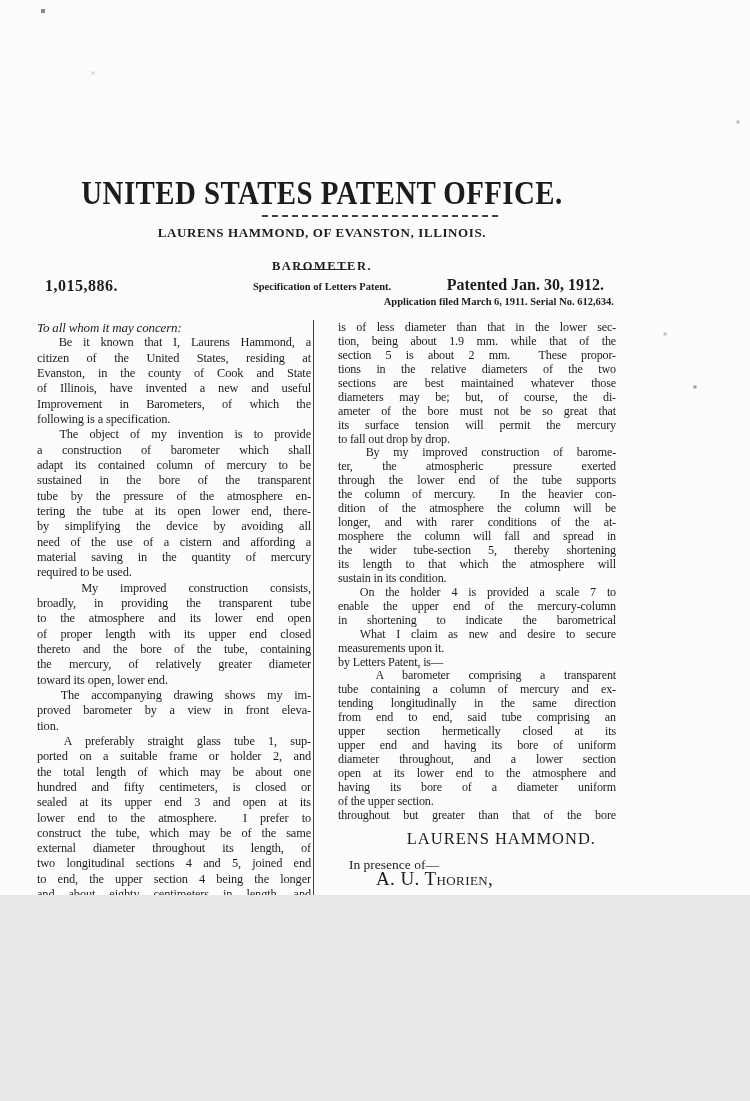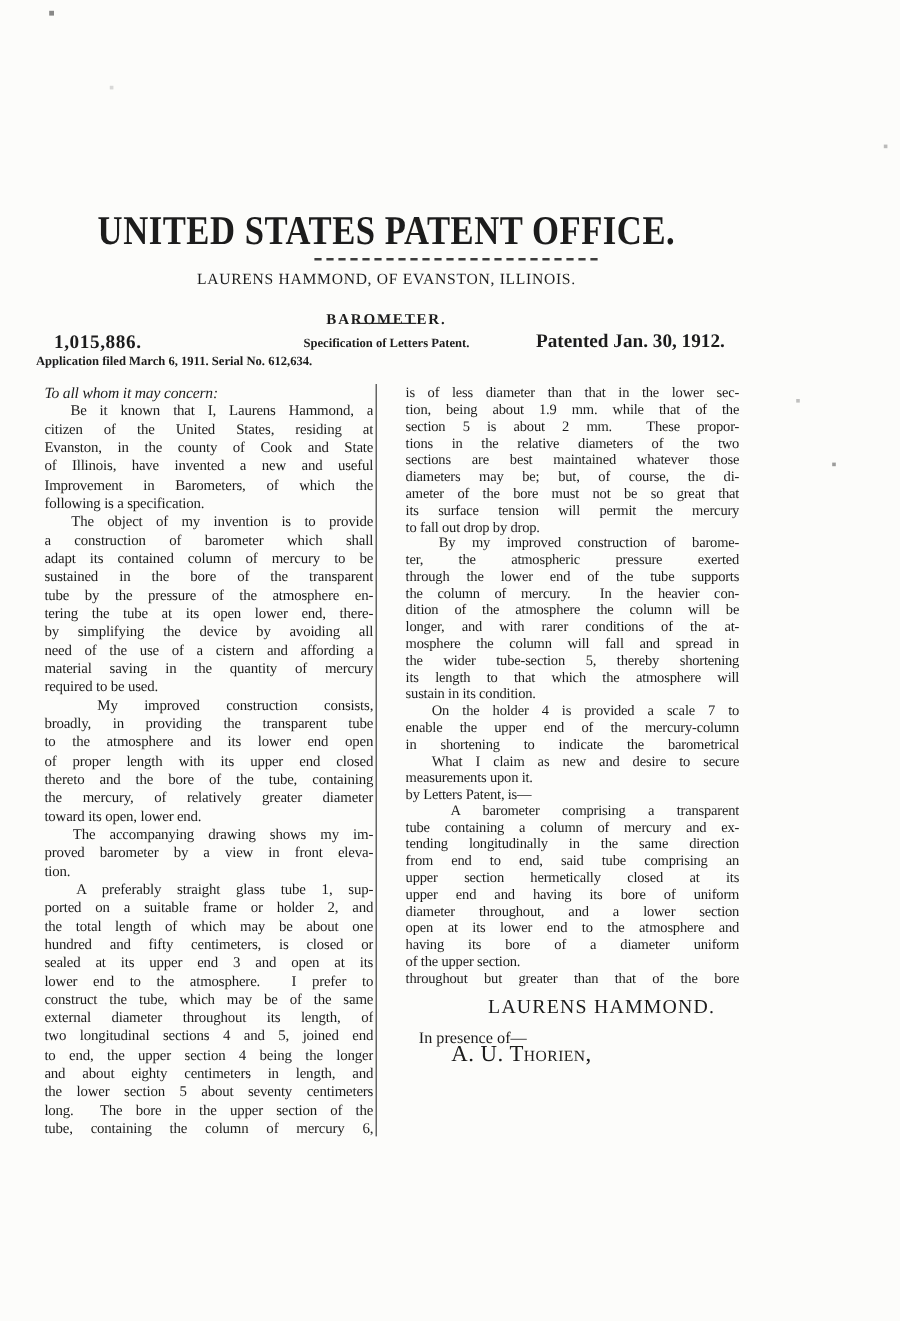--- a/index.html
+++ b/index.html
@@ -1,42 +1,42 @@
 <!DOCTYPE html>
 <html><head>
 <meta charset="utf-8">
 <title>Patent Page</title>
 <style>
   html,body{margin:0;padding:0;background:#e8e8e6;}
   .page{
-    position:relative;width:750px;height:1101px;margin:0 auto;
+    position:relative;width:750px;height:895px;margin:0 auto;
     background:#fcfcfa;color:#1c1c1c;overflow:hidden;
     font-family:"Liberation Serif","DejaVu Serif",serif;
   }
   
   .header{position:absolute;left:30px;top:0;width:584px;}
   .office-title{
     position:absolute;top:174px;left:0;width:100%;text-align:center;
     font-size:34px;font-weight:bold;white-space:nowrap;
     transform:scaleX(0.85);letter-spacing:0.5px;
   }
   .title-rule{position:absolute;top:215px;left:232px;width:236px;border-top:2px dashed #3d3d3d;}
   .inventor-line{
     position:absolute;top:225px;left:0;width:100%;text-align:center;
-    font-weight:normal;font-size:13px;letter-spacing:0.6px;white-space:nowrap;
+    font-weight:bold;font-size:13px;letter-spacing:0.6px;white-space:nowrap;
   }
   .invention-title{
     position:absolute;top:249px;left:0;width:100%;text-align:center;
     font-weight:bold;font-size:12.5px;letter-spacing:1.5px;margin-top:10px;
   }
   .baro-rule{position:absolute;top:269px;left:267px;width:50px;border-top:1.5px solid #2a2a2a;}
   .patent-number{position:absolute;top:277px;left:15px;font-size:16px;font-weight:bold;letter-spacing:0.5px;}
   .spec-label{position:absolute;top:281px;left:0;width:100%;text-align:center;font-size:10.5px;font-weight:bold;}
   .patented-label{position:absolute;top:276px;right:10px;font-size:16px;font-weight:bold;}
-  .application-line{position:absolute;top:296px;left:0;width:100%;text-align:left;font-size:10.5px;font-weight:bold;}
+  .application-line{position:absolute;top:296px;left:0;width:100%;text-align:right;font-size:10.5px;font-weight:bold;}
   
   .divider{position:absolute;left:313px;top:320px;width:1px;height:627px;background:#3f3f3f;}
   .col{position:absolute;}
   .col-left{left:37px;top:320px;width:274px;}
   .col-right{left:338px;top:321px;width:278px;}
   .line{
     position:relative;white-space:pre-wrap;overflow:hidden;
     text-align:justify;text-align-last:justify;letter-spacing:-0.15px;
   }
   .col-left .line{height:15.34px;line-height:15.34px;font-size:12.4px;}

